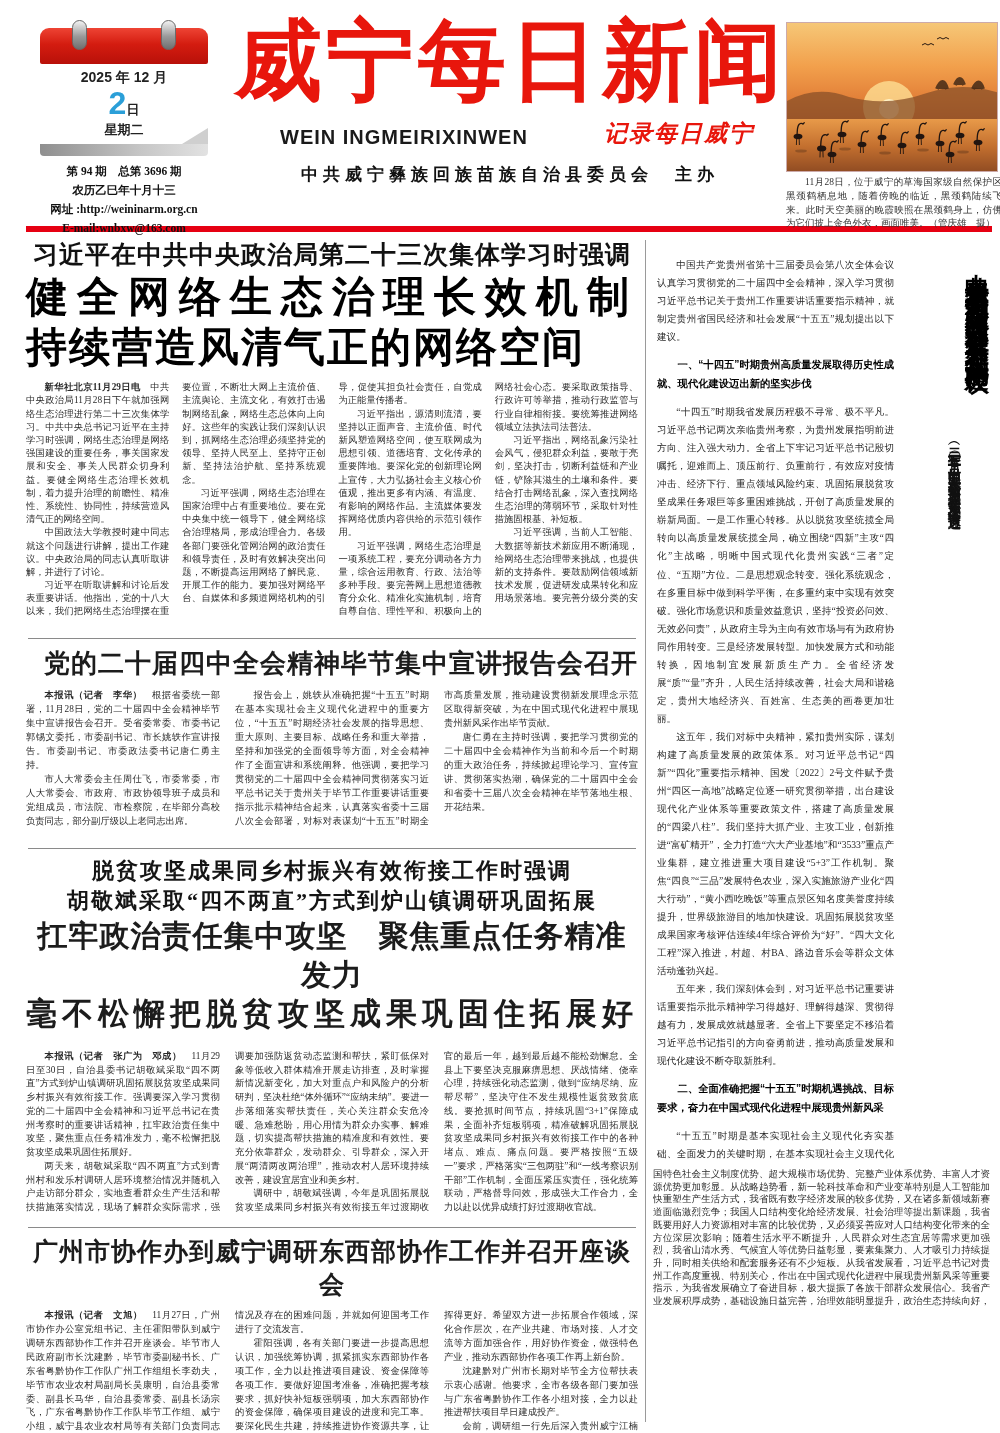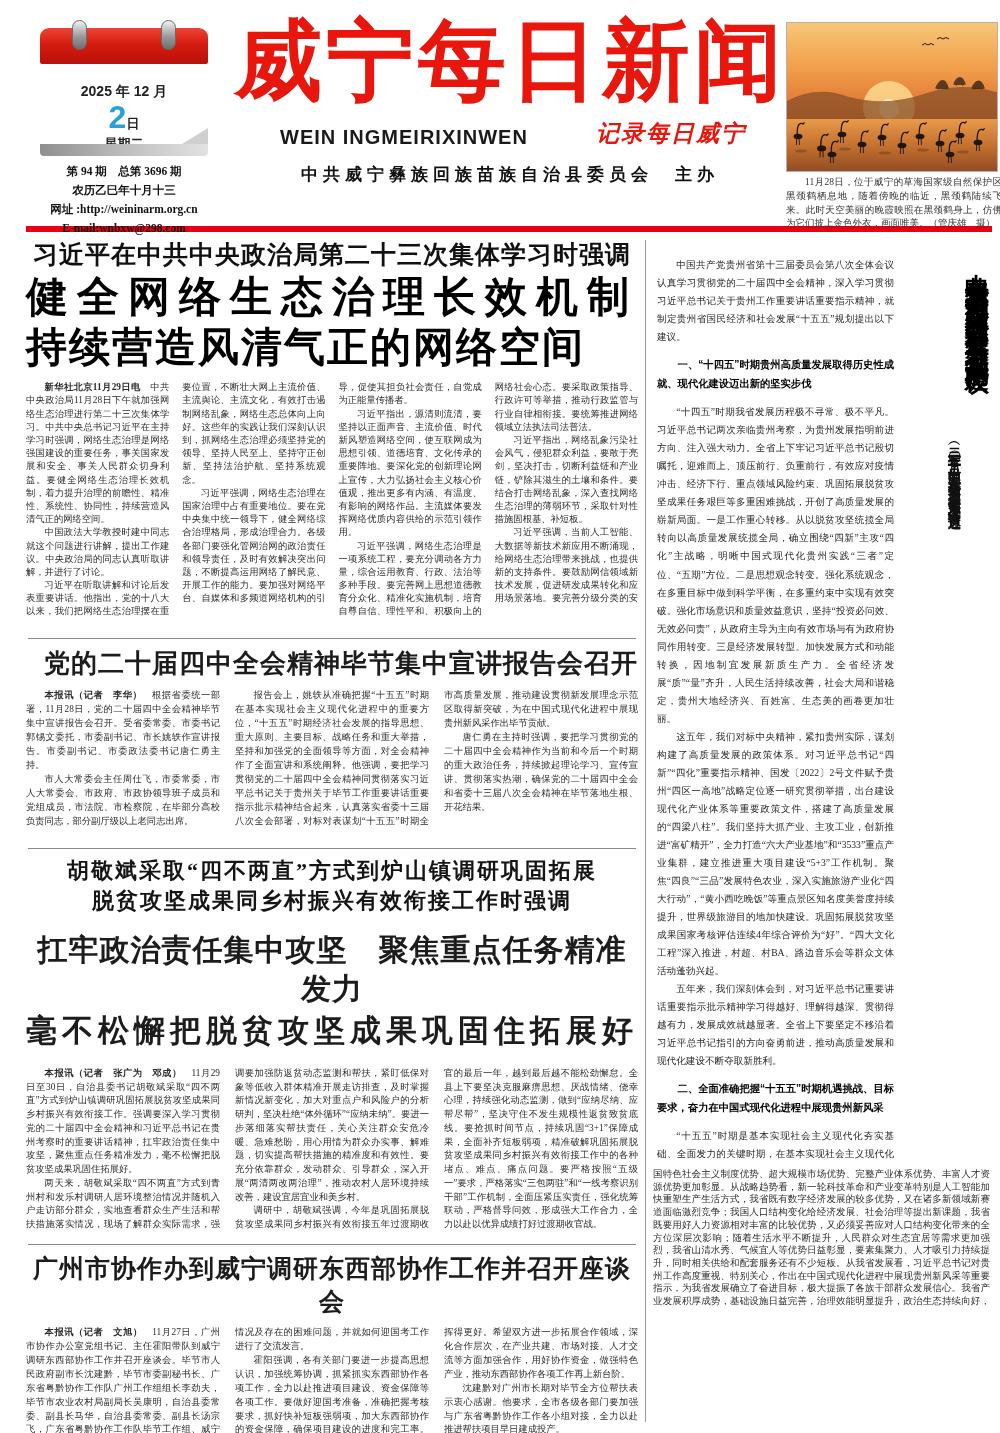--- a/index.html
+++ b/index.html
@@ -11,35 +11,35 @@
   }
   
   .header { display:flex; padding:14px 10px 4px 26px; height:224px; }
   .header-left { width:208px; flex:none; }
   .calendar { position:relative; width:168px; height:128px; margin:14px 0 6px 14px; }
   .cal-clip { position:absolute; top:-8px; width:15px; height:30px; border-radius:8px;
     background:linear-gradient(180deg,#f2f2f2 0%,#9a9a9a 55%,#6f6f6f 100%); border:1px solid #6a6a6a; z-index:3; }
   .clip-l { left:32px; } .clip-r { right:32px; }
   .cal-red { height:36px; border-radius:9px 9px 2px 2px;
     background:linear-gradient(180deg,#ee4434 0%,#d41c10 45%,#b81009 100%); }
-  .cal-white { background:#fff; height:80px; text-align:center; padding-top:19px; }
+  .cal-white { background:#fff; height:80px; text-align:center; padding-top:5px; }
   .cal-ym { font-family:"Liberation Sans","DejaVu Sans",sans-serif; font-weight:bold; font-size:14px; color:#222; }
   .cal-day { font-family:"Liberation Sans","DejaVu Sans",sans-serif; line-height:1.05; }
   .cal-day .num { font-size:32px; font-weight:bold; color:#2b9fd8; }
   .cal-day .suffix { font-size:13px; font-weight:bold; color:#222; }
   .cal-week { font-family:"Liberation Sans","DejaVu Sans",sans-serif; font-weight:bold; font-size:13px; color:#222; }
   .cal-curl { position:relative; height:12px; background:linear-gradient(90deg,#8f8f8f 0%,#c6c6c6 60%,#e2e2e2 100%); border-radius:0 0 4px 4px; }
   .cal-curl::after { content:""; position:absolute; right:0; top:-16px;
     border-bottom:16px solid #cfcfcf; border-left:26px solid transparent; }
   .issue-info { text-align:center; width:196px; font-family:Liberation Serif, serif;
     font-weight:bold; font-size:11.5px; line-height:1.65; color:#111; }
   .header-center { flex:1; text-align:center; padding-top:2px; }
   .masthead { font-size:88px; line-height:1.05; font-weight:bold; color:#e8160c;
     letter-spacing:4px; white-space:nowrap; }
-  .masthead-sub { display:flex; justify-content:space-between; align-items:flex-end; padding:10px 40px 0 46px; }
+  .masthead-sub { display:flex; justify-content:space-between; align-items:flex-end; padding:10px 32px 0 46px; }
   .pinyin { font-family:"Liberation Sans","DejaVu Sans",sans-serif; font-weight:bold;
     font-size:20px; letter-spacing:1px; color:#1a1a1a; }
   .slogan { color:#e8160c; font-size:23px; font-weight:bold; font-style:italic; letter-spacing:2px; }
   .organizer { margin-top:14px; font-family:"Liberation Sans","DejaVu Sans",sans-serif;
     font-size:17px; font-weight:bold; letter-spacing:5px; color:#111; }
   .header-right { width:216px; flex:none; padding-top:8px; }
   .photo { width:212px; height:150px; border:1px solid #caa; overflow:hidden; }
   .photo svg { display:block; }
   .photo-caption { margin-top:4px; font-size:9.5px; line-height:1.45; text-align:justify;
     text-indent:2em; color:#333; }
@@ -61,21 +61,21 @@
   .a1-h2 { font-size:41px; letter-spacing:2px; }
   .a1-body { margin-top:9px; column-count:4; column-gap:13px; height:250px; overflow:hidden;
     font-size:9.3px; line-height:1.42; }
   
   .a2-h { font-family:"Liberation Sans","DejaVu Sans",sans-serif; font-weight:900; text-align:right;
     font-size:26px; letter-spacing:1px; margin:4px 0 8px; }
   .a2-body { column-count:3; column-gap:15px; height:152px; overflow:hidden; font-size:9.3px; line-height:1.5; }
   
   .a3-kicker { text-align:center; font-weight:bold; font-size:22px; letter-spacing:2px; color:#151515; line-height:1.35; }
   .a3-h { font-family:"Liberation Sans","DejaVu Sans",sans-serif; font-weight:900; text-align:center; line-height:1.3; }
-  .a3-h1 { font-size:30px; letter-spacing:1px; margin-top:17px;font-family:Liberation Mono, monospace; }
+  .a3-h1 { font-size:30px; letter-spacing:1px; margin-top:0; }
   .a3-h2 { font-size:31px; letter-spacing:5px; }
   .a3-body { margin-top:16px; column-count:3; column-gap:15px; height:170px; overflow:hidden;
     font-size:9.3px; line-height:1.48; }
   
   .a4-h { font-family:"Liberation Sans","DejaVu Sans",sans-serif; font-weight:900; text-align:center;
     font-size:25px; letter-spacing:1px; margin:2px 0 8px; }
   .a4-body { column-count:3; column-gap:15px; height:196px; overflow:hidden; font-size:9.3px; line-height:1.5; }
   
   .right-top { display:flex; height:910px;margin-top:14px; }
   .right-text { flex:1; min-width:0; overflow:hidden; font-size:9.6px; line-height:1.88;
@@ -109,21 +109,21 @@
             <span class="num">2</span><span class="suffix">日</span>
           </div>
           <div class="cal-week">星期二</div>
         </div>
         <div class="cal-curl"></div>
       </div>
       <div class="issue-info">
         <div>第 94 期　总第 3696 期</div>
         <div>农历乙巳年十月十三</div>
         <div>网址 :http://weininarm.org.cn</div>
-        <div>E-mail:wnbxw@298.com</div>
+        <div>E-mail:wnbxw@163.com</div>
       </div>
     </div>
 
     <div class="header-center">
       <div class="masthead">威宁每日新闻</div>
       <div class="masthead-sub">
         <span class="pinyin">WEIN INGMEIRIXINWEN</span>
         <span class="slogan">记录每日威宁</span>
       </div>
       <div class="organizer">中共威宁彝族回族苗族自治县委员会　主办</div>
@@ -216,22 +216,22 @@
           <p class="bp">市人大常委会主任周仕飞，市委常委，市人大常委会、市政府、市政协领导班子成员和党组成员，市法院、市检察院，在毕部分高校负责同志，部分副厅级以上老同志出席。</p>
           <p class="bp">报告会上，姚轶从准确把握“十五五”时期在基本实现社会主义现代化进程中的重要方位，“十五五”时期经济社会发展的指导思想、重大原则、主要目标、战略任务和重大举措，坚持和加强党的全面领导等方面，对全会精神作了全面宣讲和系统阐释。他强调，要把学习贯彻党的二十届四中全会精神同贯彻落实习近平总书记关于贵州关于毕节工作重要讲话重要指示批示精神结合起来，认真落实省委十三届八次全会部署，对标对表谋划“十五五”时期全市高质量发展，推动建设贯彻新发展理念示范区取得新突破，为在中国式现代化进程中展现贵州新风采作出毕节贡献。</p>
           <p class="bp">唐仁勇在主持时强调，要把学习贯彻党的二十届四中全会精神作为当前和今后一个时期的重大政治任务，持续掀起理论学习、宣传宣讲、贯彻落实热潮，确保党的二十届四中全会和省委十三届八次全会精神在毕节落地生根、开花结果。</p>
 
         </div>
       </div>
 
       <hr class="art-divider">
 
       <div>
+        <div class="a3-kicker">脱贫攻坚成果同乡村振兴有效衔接工作时强调</div>
         <div class="a3-kicker">胡敬斌采取“四不两直”方式到炉山镇调研巩固拓展</div>
-        <div class="a3-kicker">脱贫攻坚成果同乡村振兴有效衔接工作时强调</div>
         <div class="a3-h a3-h1">扛牢政治责任集中攻坚　聚焦重点任务精准发力</div>
         <div class="a3-h a3-h2">毫不松懈把脱贫攻坚成果巩固住拓展好</div>
         <div class="a3-body">
           <p class="bp"><b class="lead">本报讯（记者　张广为　邓成）　</b><span>11月29日至30日，自治县委书记胡敬斌采取“四不两直”方式到炉山镇调研巩固拓展脱贫攻坚成果同乡村振兴有效衔接工作。强调要深入学习贯彻党的二十届四中全会精神和习近平总书记在贵州考察时的重要讲话精神，扛牢政治责任集中攻坚，聚焦重点任务精准发力，毫不松懈把脱贫攻坚成果巩固住拓展好。</span></p>
           <p class="bp">两天来，胡敬斌采取“四不两直”方式到青州村和发乐村调研人居环境整治情况并随机入户走访部分群众，实地查看群众生产生活和帮扶措施落实情况，现场了解群众实际需求，强调要加强防返贫动态监测和帮扶，紧盯低保对象等低收入群体精准开展走访排查，及时掌握新情况新变化，加大对重点户和风险户的分析研判，坚决杜绝“体外循环”“应纳未纳”。要进一步落细落实帮扶责任，关心关注群众安危冷暖、急难愁盼，用心用情为群众办实事、解难题，切实提高帮扶措施的精准度和有效性。要充分依靠群众，发动群众、引导群众，深入开展“两清两改两治理”，推动农村人居环境持续改善，建设宜居宜业和美乡村。</p>
           <p class="bp">调研中，胡敬斌强调，今年是巩固拓展脱贫攻坚成果同乡村振兴有效衔接五年过渡期收官的最后一年，越到最后越不能松劲懈怠。全县上下要坚决克服麻痹思想、厌战情绪、侥幸心理，持续强化动态监测，做到“应纳尽纳、应帮尽帮”，坚决守住不发生规模性返贫致贫底线。要抢抓时间节点，持续巩固“3+1”保障成果，全面补齐短板弱项，精准破解巩固拓展脱贫攻坚成果同乡村振兴有效衔接工作中的各种堵点、难点、痛点问题。要严格按照“五级一”要求，严格落实“三包两驻”和“一线考察识别干部”工作机制，全面压紧压实责任，强化统筹联动，严格督导问效，形成强大工作合力，全力以赴以优异成绩打好过渡期收官战。</p>
 
         </div>
       </div>
 

